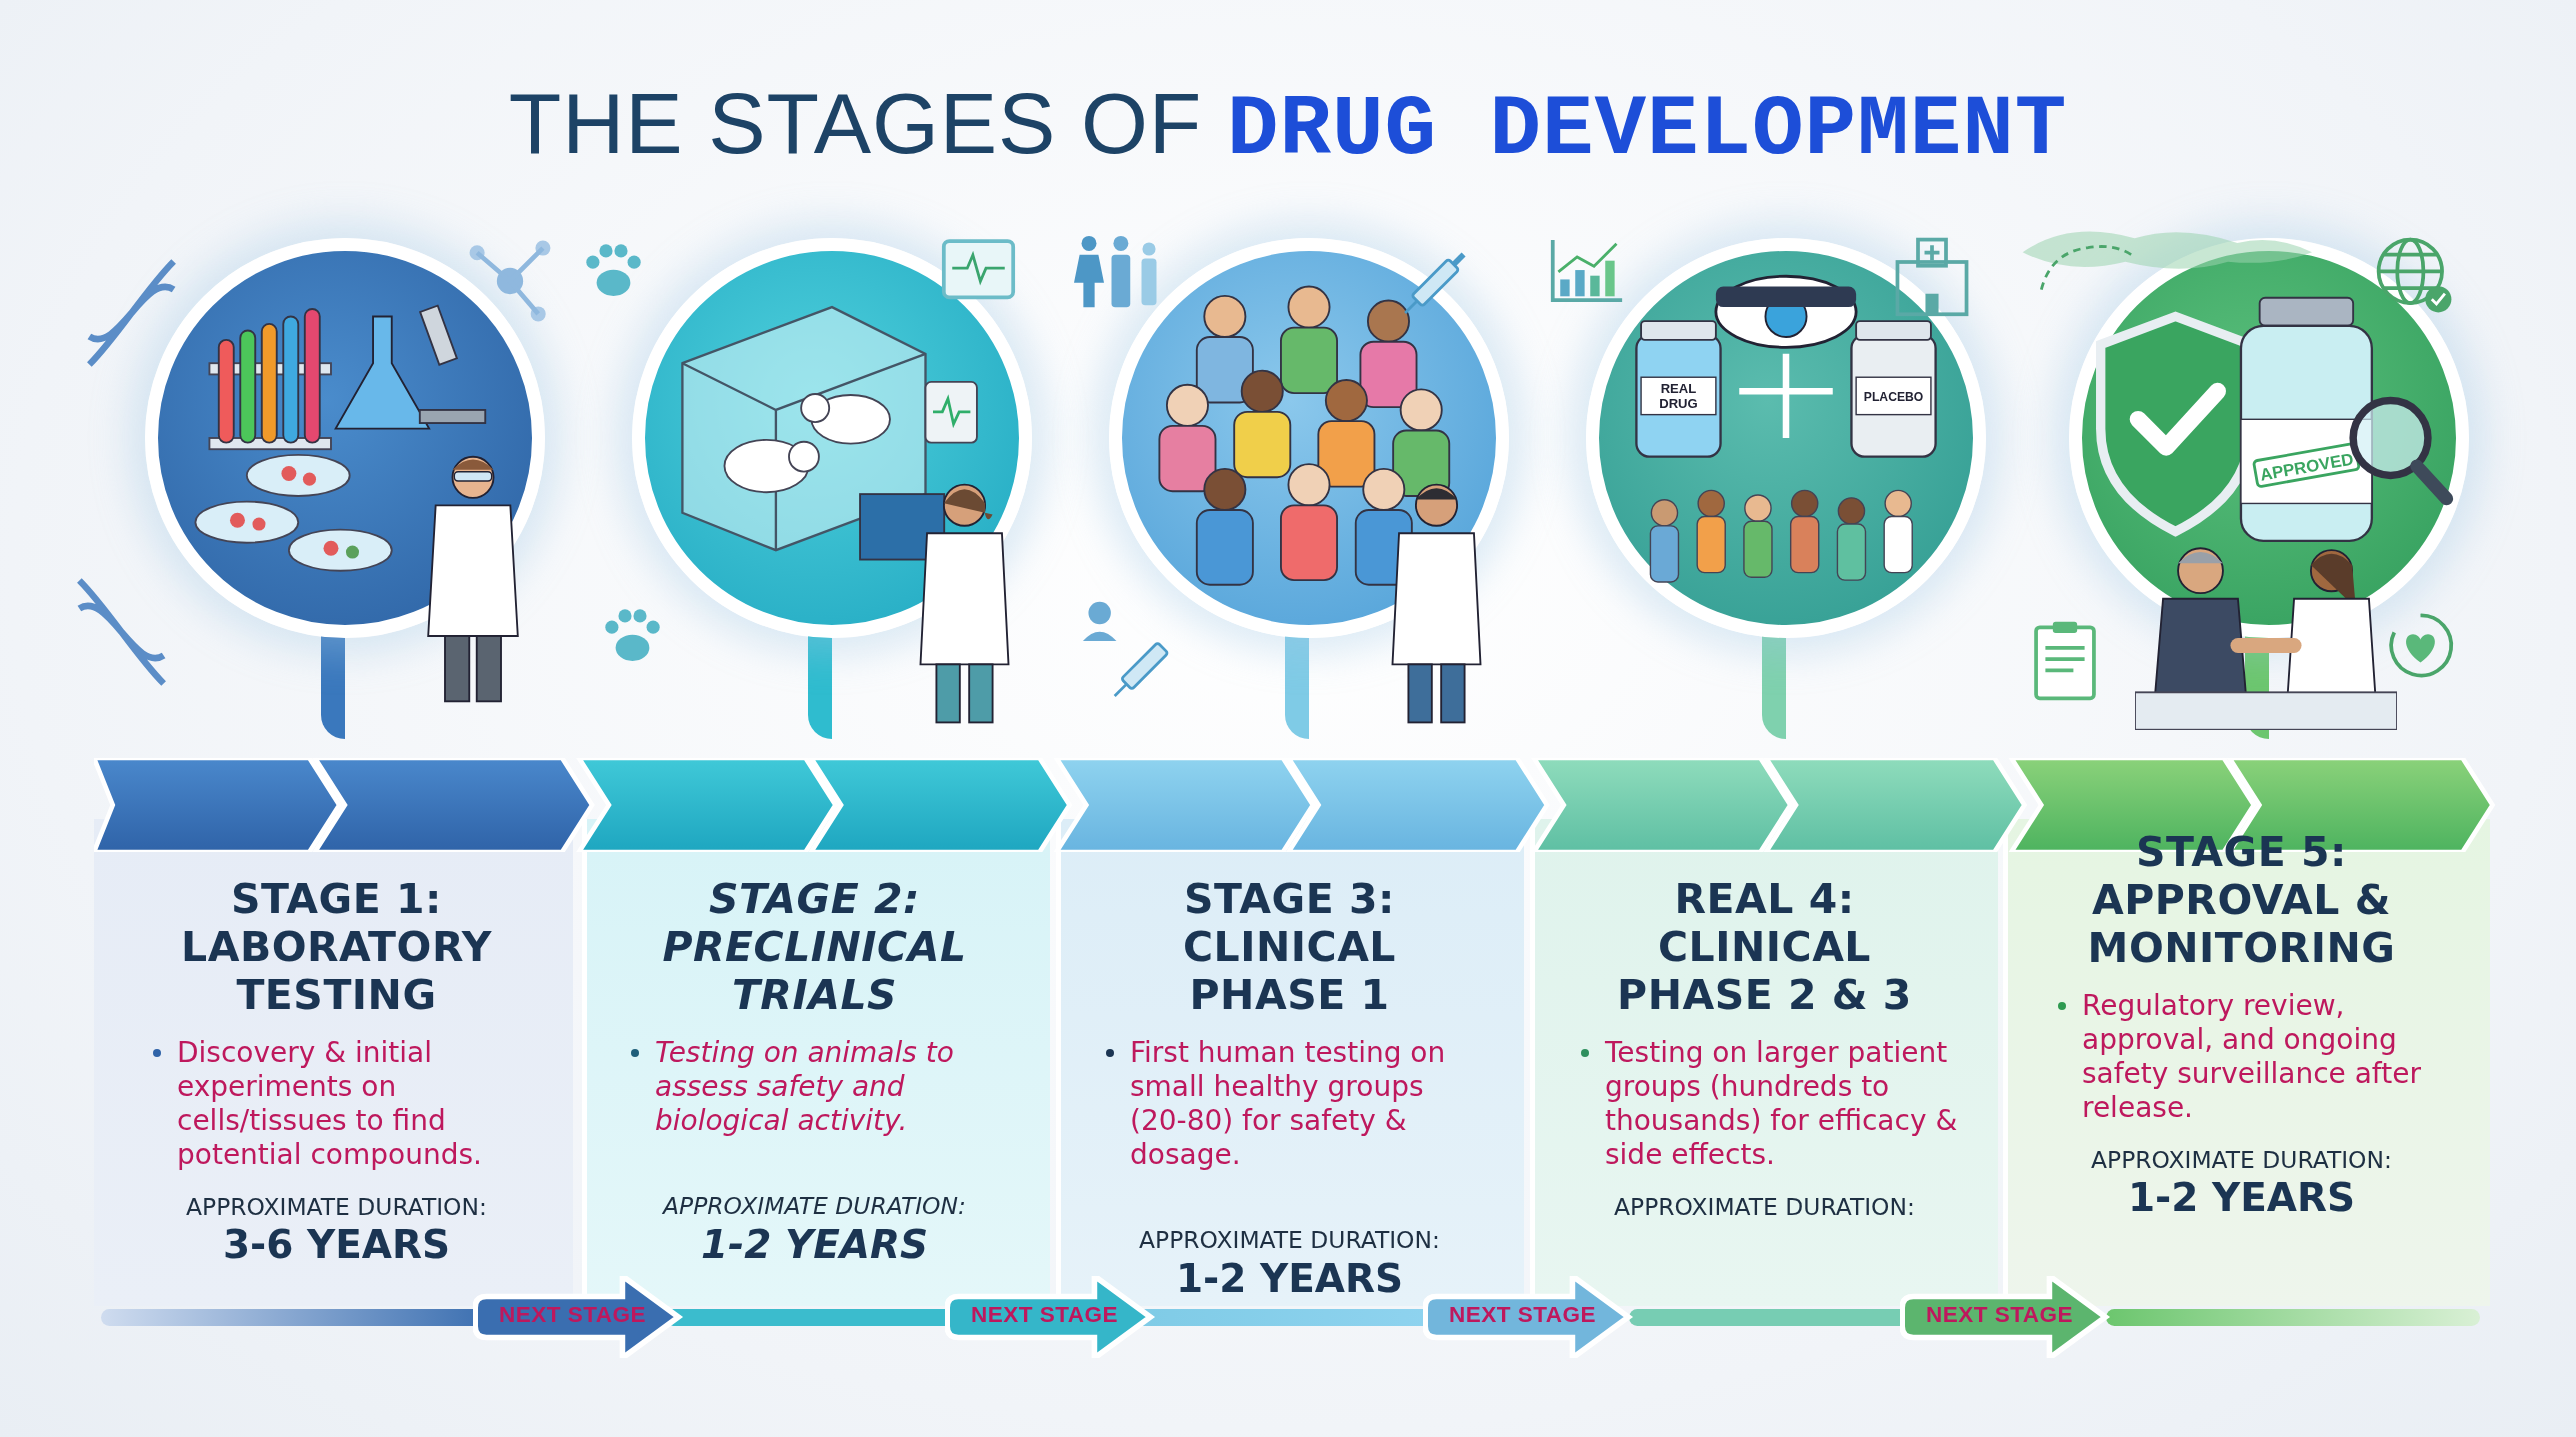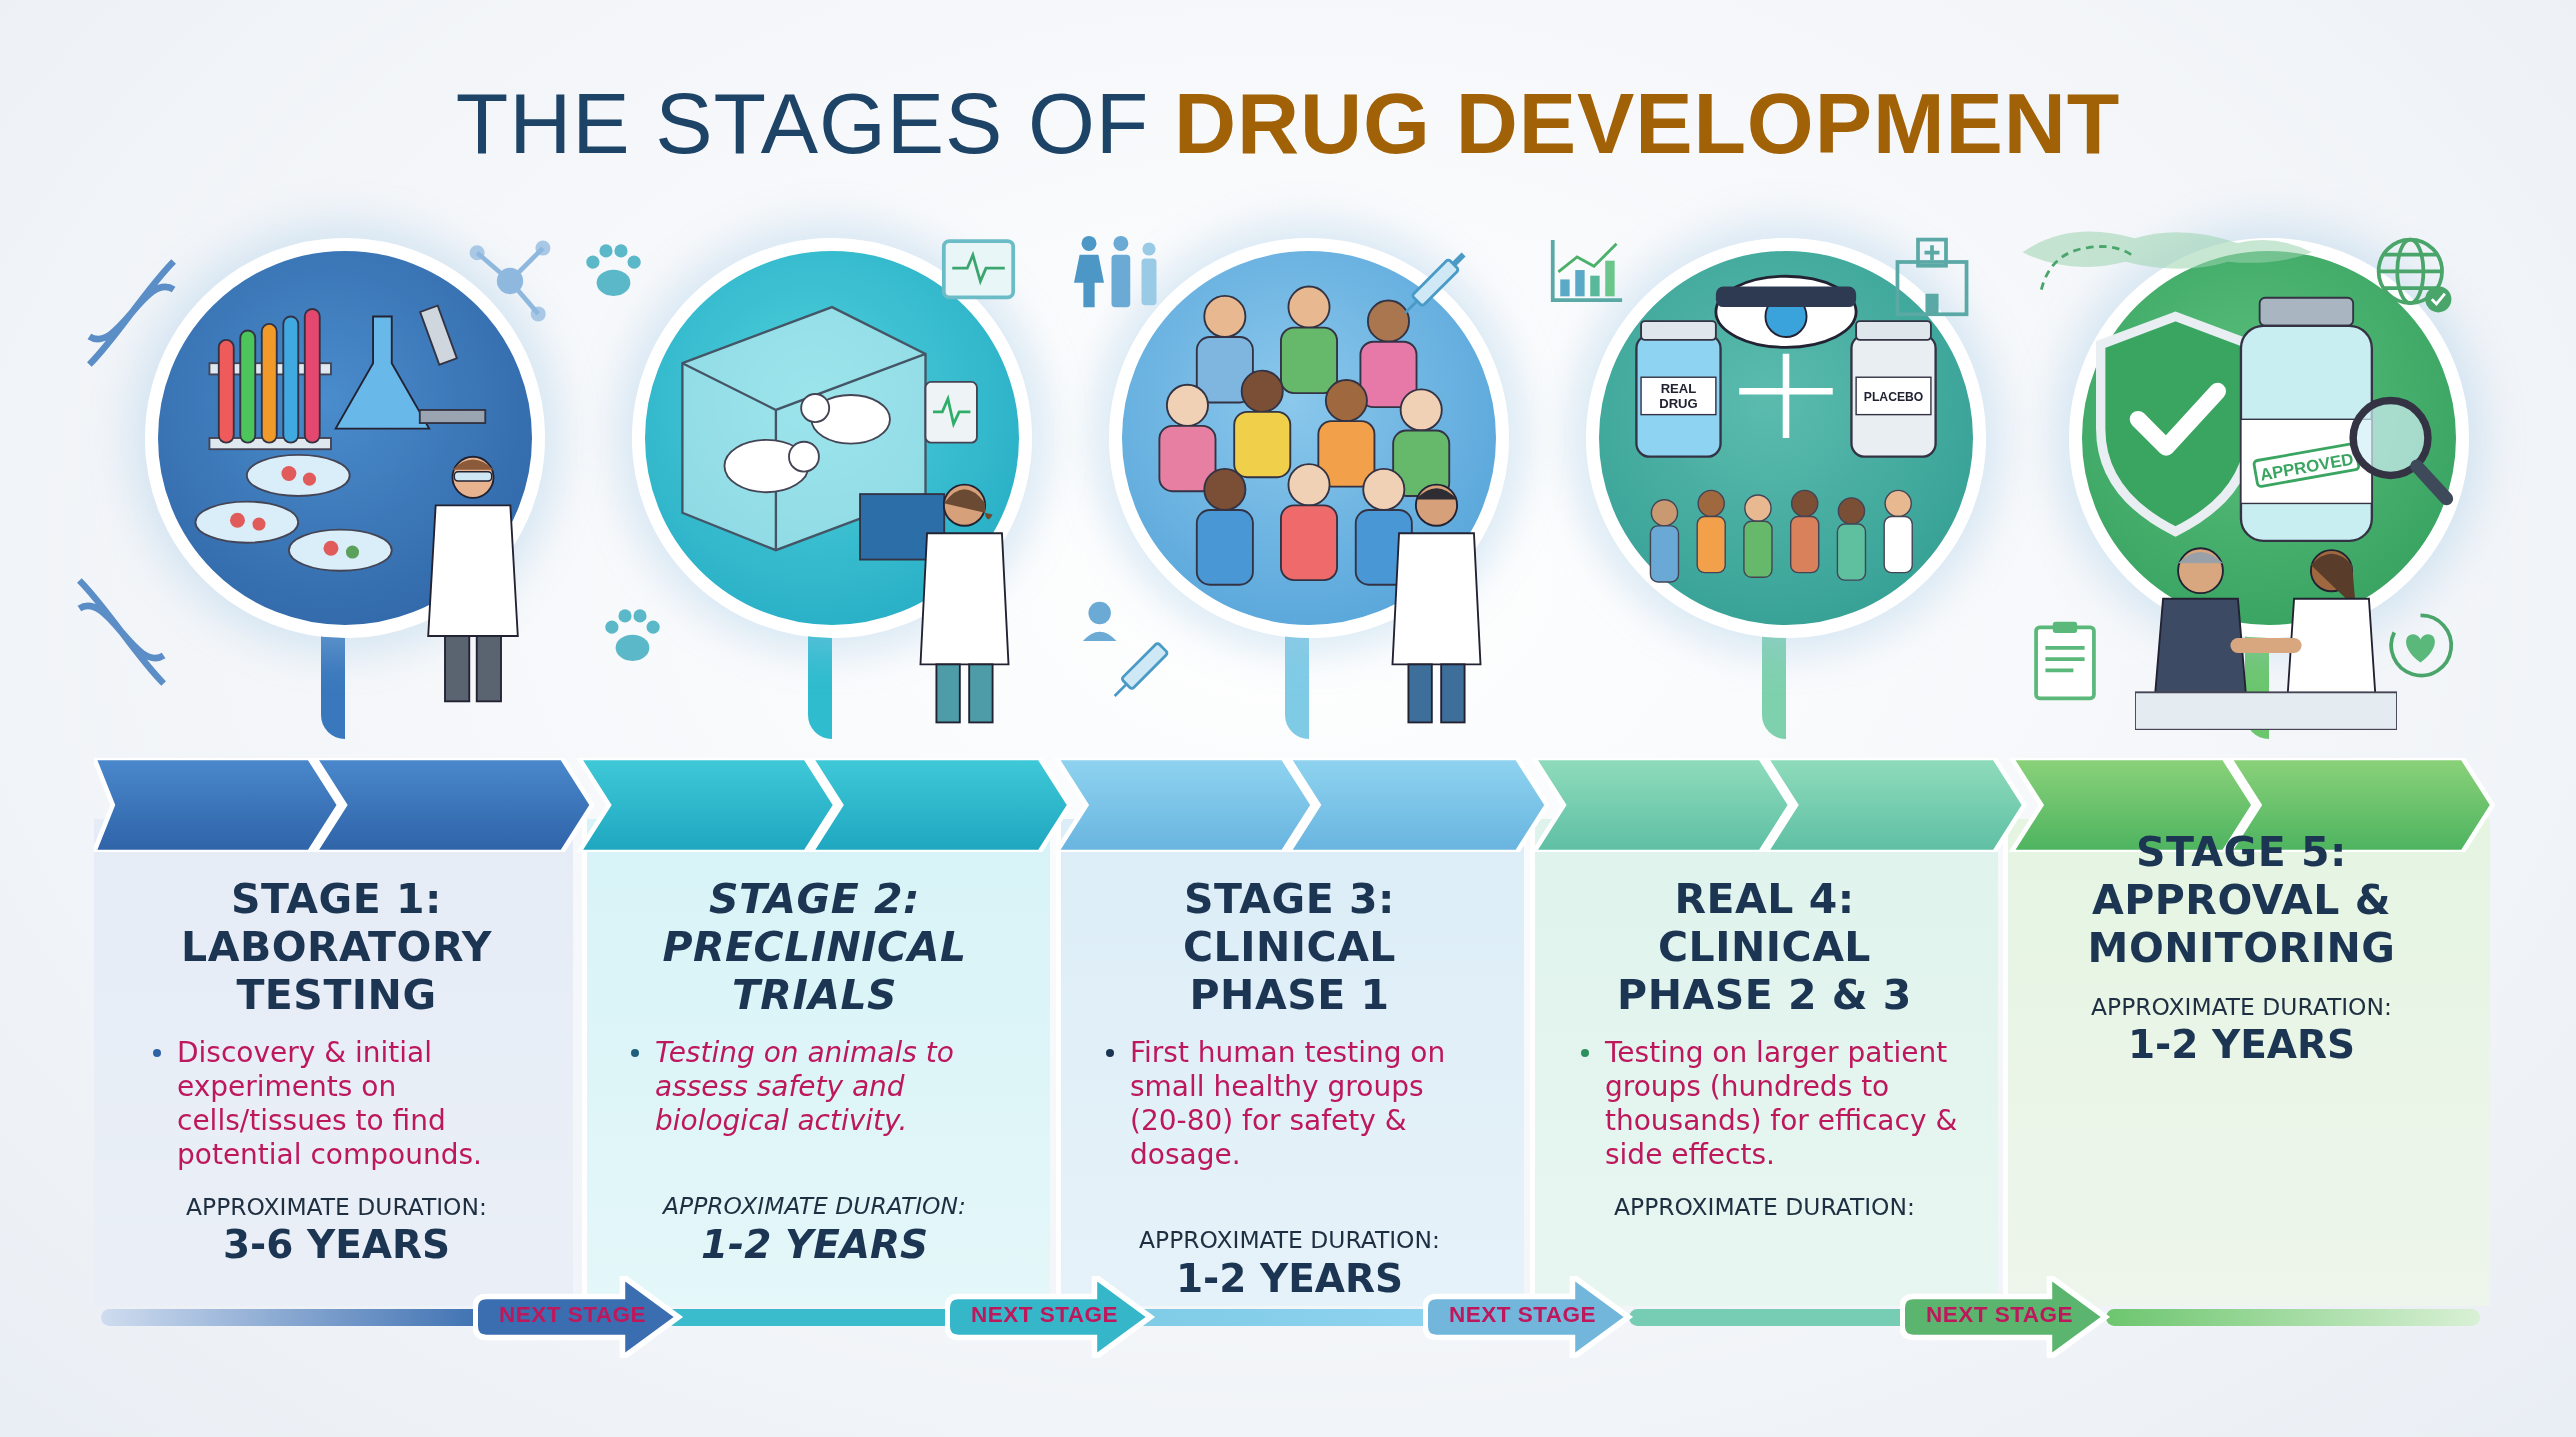--- a/index.html
+++ b/index.html
@@ -1,20 +1,20 @@
 <!DOCTYPE html>
 <html style="font-size:15px"><head>
 <meta charset="utf-8">
 <style>
   html,body{margin:0;padding:0;}
   body{width:2576px;height:1438px;overflow:hidden;background:#f2f5f9;font-family:"DejaVu Sans","Liberation Sans",sans-serif;position:relative;}
   .bg{position:absolute;inset:0;background:radial-gradient(ellipse at 50% 40%,#ffffff 0%,#f1f4f8 70%,#e9eef4 100%);}
   .title{position:absolute;left:0;right:0;top:73px;text-align:center;font-size:86px;letter-spacing:0.9px;color:#1d4366;white-space:nowrap;}
   .title .light{font-weight:normal;font-family:"Liberation Sans",sans-serif;}
-  .title .bold{font-weight:bold;font-family:Liberation Sans, sans-serif;color:#a16207;}
+  .title .bold{font-weight:bold;font-family:Liberation Mono, monospace;color:#1d4ed8;}
 
   .panel{position:absolute;top:819px;height:487px;width:468px;}
   .panel-bg{position:absolute;inset:0;}
   .illus{position:absolute;top:215px;width:477px;height:524px;}
   .circle{position:absolute;left:56px;top:23.4px;width:374px;height:374px;border-radius:50%;border:13px solid #fff;box-shadow:0 0 37px 17px rgba(160,200,230,.35);}
   .stem{position:absolute;width:24px;height:112px;top:412px;left:232px;border-radius:0 0 0 37px;}
 
   .chevron-band{position:absolute;left:94px;top:758px;width:2406px;height:94px;}
 
   .stage-text{position:absolute;text-align:center;color:#1b3553;}
@@ -379,20 +379,21 @@
   <div class="stage-desc"><span class="dot" style="background:#2e8f5e;"></span><span>Testing on larger patient groups (hundreds to thousands) for efficacy &amp; side effects.</span></div>
   <div class="dur-label">APPROXIMATE DURATION:</div>
 </div>
 
 <div class="stage-text" style="left:2045px;top:828px;width:393px;">
   <div class="stage-title">
     <div>STAGE 5:</div>
     <div>APPROVAL &amp;</div>
     <div>MONITORING</div>
   </div>
+  <div class="stage-desc"><span class="dot" style="background:#2e9a50;"></span><span>Regulatory review, approval, and ongoing safety surveillance after release.</span></div>
   <div class="dur-label">APPROXIMATE DURATION:</div>
   <div class="dur-value">1-2 YEARS</div>
 </div>
 
 <div class="track" style="left:101px;width:393px;background:linear-gradient(90deg,#cfdcef,#3a6eb0);"></div>
 <div class="track" style="left:665px;width:300px;background:#3bbccd;"></div>
 <div class="track" style="left:1133px;width:309px;background:linear-gradient(90deg,#7fcbe6,#8fd3ef);"></div>
 <div class="track" style="left:1629px;width:290px;background:#77cdb3;"></div>
 <div class="track" style="left:2106px;width:374px;background:linear-gradient(90deg,#6cc66e,#d9f0d5);"></div>
 

